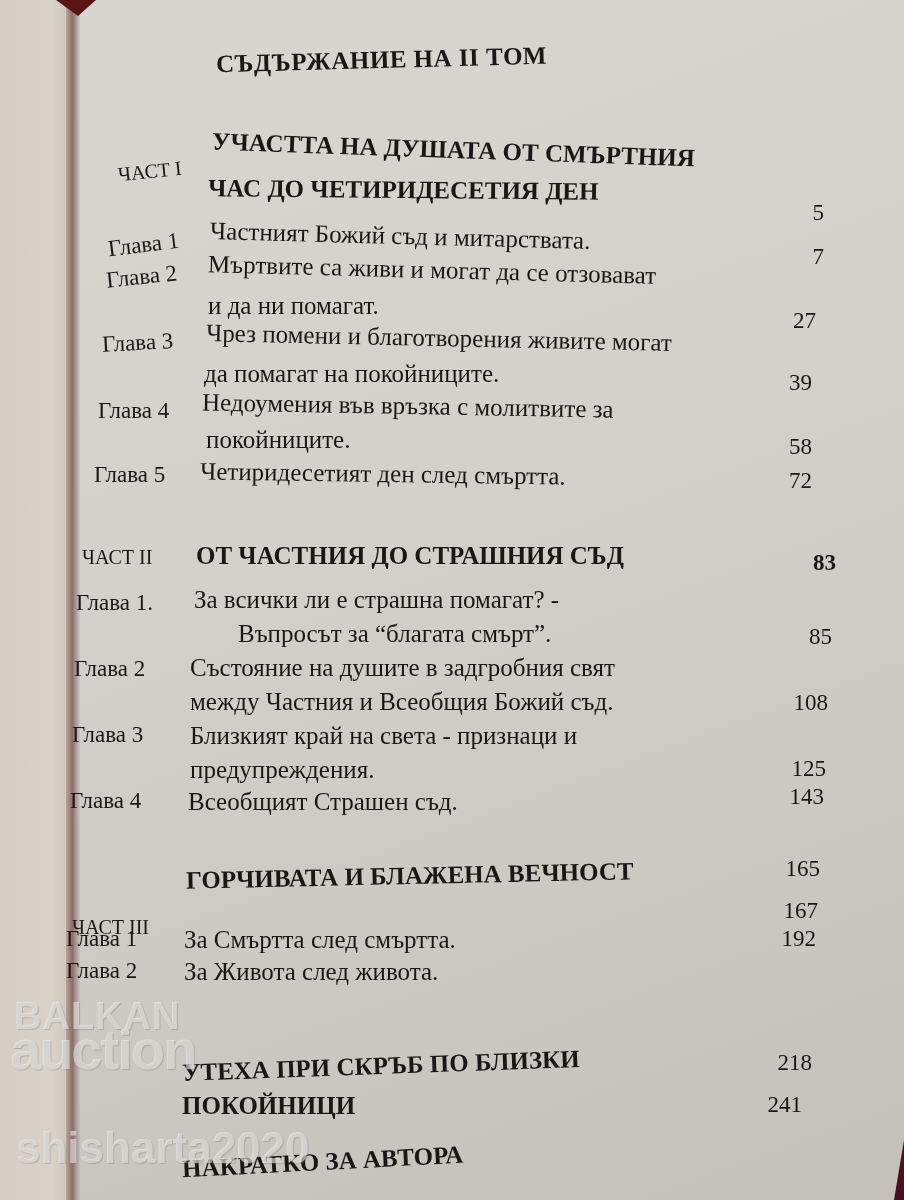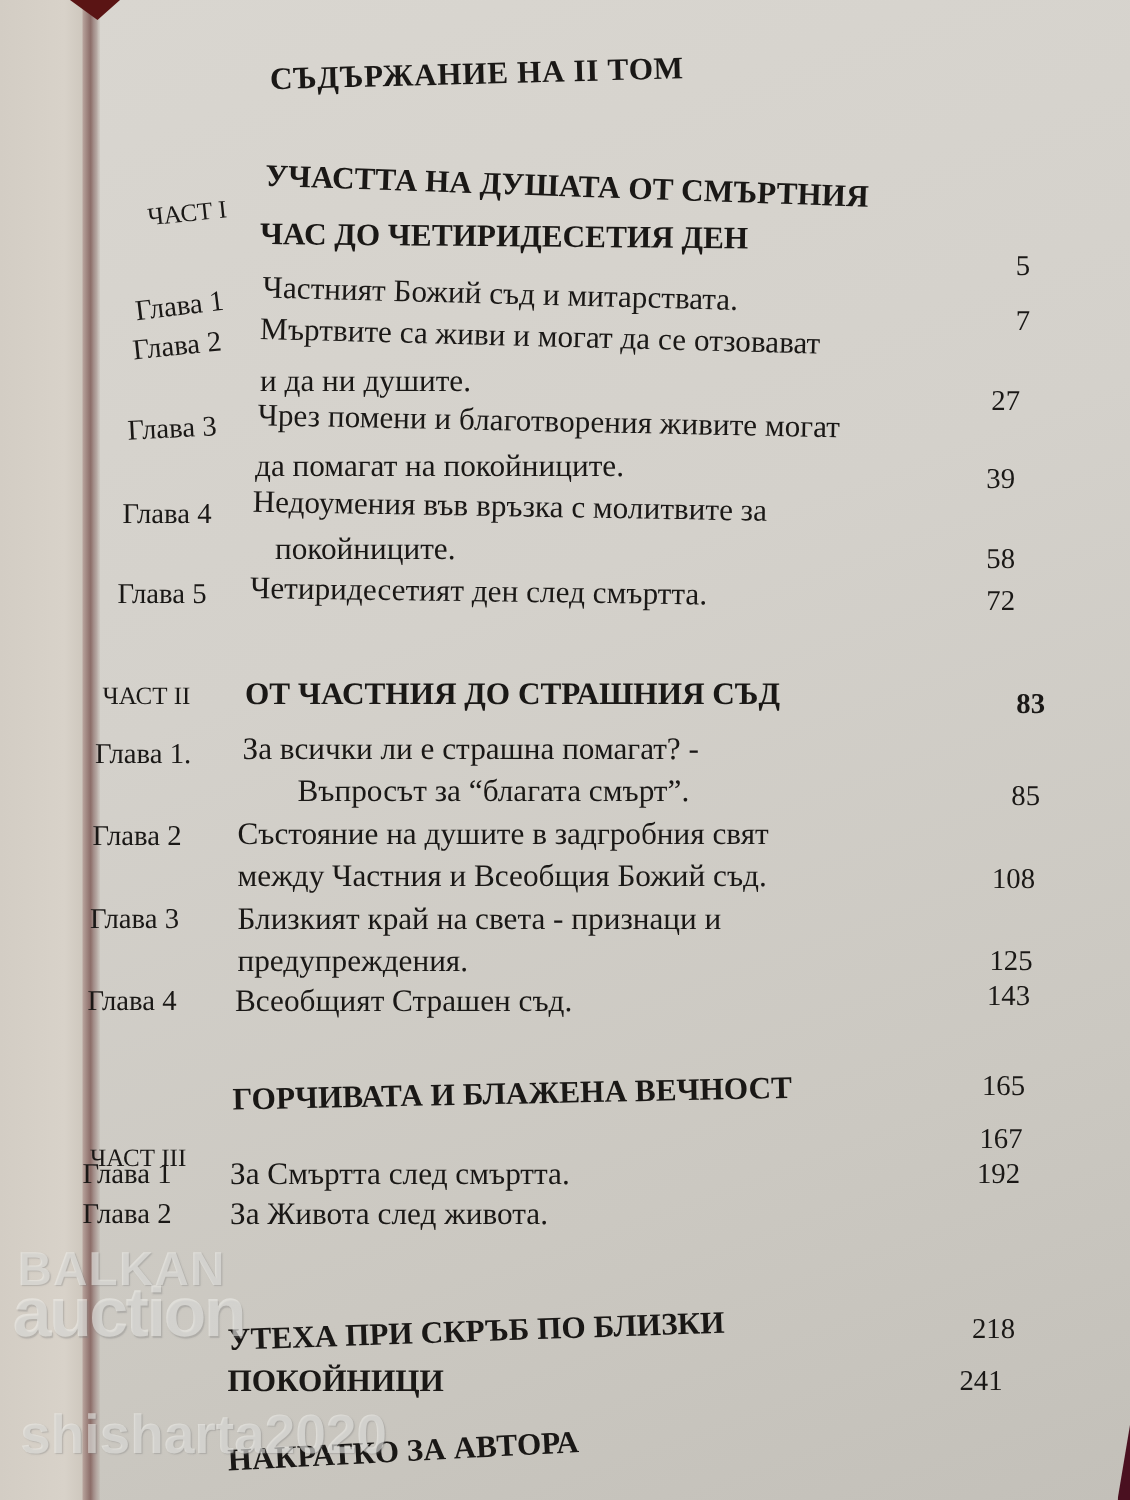--- a/index.html
+++ b/index.html
@@ -65,31 +65,31 @@
 <div class="line part-title" style="left:212px; top:136px; transform: rotate(2deg);">УЧАСТТА НА ДУШАТА ОТ СМЪРТНИЯ</div>
 <div class="line part-title" style="left:208px; top:176px; transform: rotate(0.5deg);">ЧАС ДО ЧЕТИРИДЕСЕТИЯ ДЕН</div>
 <div class="pnum" style="left:764px; top:200px;">5</div>
 
 <div class="line ch-label" style="left:108px; top:232px; transform: rotate(-7deg);">Глава 1</div>
 <div class="line ch-text" style="left:210px; top:222px; transform: rotate(1.5deg);">Частният Божий съд и митарствата.</div>
 <div class="pnum" style="left:764px; top:244px;">7</div>
 
 <div class="line ch-label" style="left:106px; top:264px; transform: rotate(-6deg);">Глава 2</div>
 <div class="line ch-text" style="left:208px; top:256px; transform: rotate(1.5deg);">Мъртвите са живи и могат да се отзовават</div>
-<div class="line ch-text" style="left:208px; top:292px;">и да ни душите.</div>
+<div class="line ch-text" style="left:208px; top:292px;">и да ни помагат.</div>
 <div class="pnum" style="left:756px; top:308px;">27</div>
 
 <div class="line ch-label" style="left:102px; top:330px; transform: rotate(-3deg);">Глава 3</div>
 <div class="line ch-text" style="left:206px; top:324px; transform: rotate(1.2deg);">Чрез помени и благотворения живите могат</div>
 <div class="line ch-text" style="left:204px; top:360px;">да помагат на покойниците.</div>
 <div class="pnum" style="left:752px; top:370px;">39</div>
 
 <div class="line ch-label" style="left:98px; top:398px;">Глава 4</div>
 <div class="line ch-text" style="left:202px; top:392px; transform: rotate(1deg);">Недоумения във връзка с молитвите за</div>
-<div class="line ch-text" style="left:220px; top:426px;">покойниците.</div>
+<div class="line ch-text" style="left:206px; top:426px;">покойниците.</div>
 <div class="pnum" style="left:752px; top:434px;">58</div>
 
 <div class="line ch-label" style="left:94px; top:462px;">Глава 5</div>
 <div class="line ch-text" style="left:200px; top:460px; transform: rotate(0.8deg);">Четиридесетият ден след смъртта.</div>
 <div class="pnum" style="left:752px; top:468px;">72</div>
 
 <div class="line part-label" style="left:82px; top:546px;">ЧАСТ II</div>
 <div class="line part-title" style="left:196px; top:542px;">ОТ ЧАСТНИЯ ДО СТРАШНИЯ СЪД</div>
 <div class="pnum" style="left:776px; top:550px;font-weight:bold;">83</div>
 

